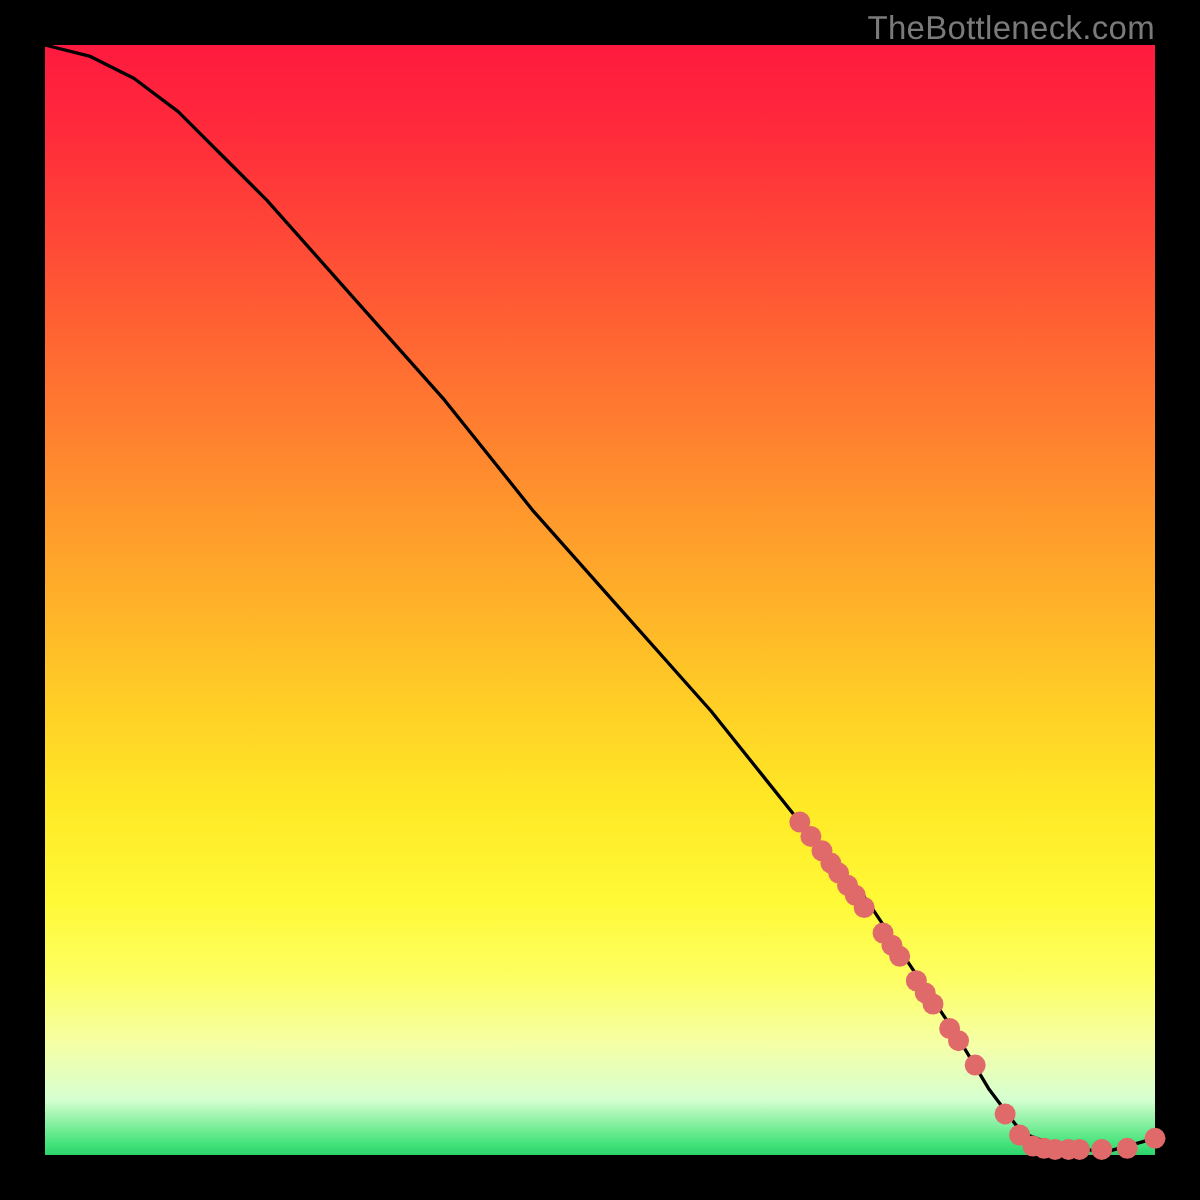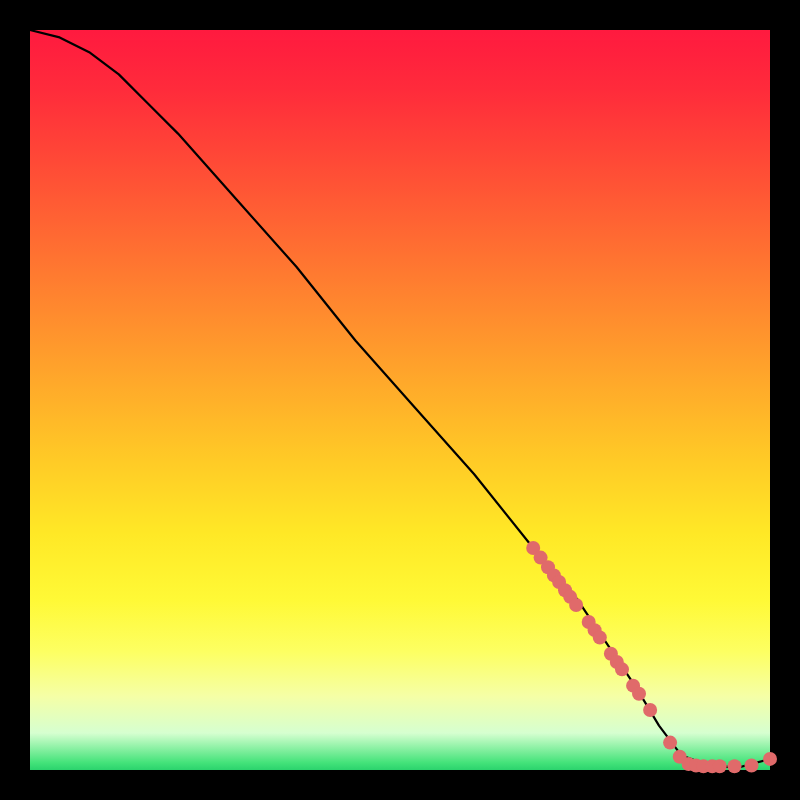--- a/index.html
+++ b/index.html
@@ -59,20 +59,21 @@
     width: 740px;
     height: 740px;
     overflow: visible;
   }
 </style>
 </head>
 <body>
 
 <div class="frame">
   <div class="plot-area"></div>
+  <div class="watermark">TheBottleneck.com</div>
   <svg class="overlay" viewBox="0 0 740 740">
     <path id="curve-path" fill="none" stroke="#000000" stroke-width="2.2" stroke-linejoin="round" d="M0.00 0.00 L29.60 7.40 L59.20 22.20 L88.80 44.40 L118.40 74.00 L148.00 103.60 L207.20 170.20 L266.40 236.80 L325.60 310.80 L384.80 377.40 L444.00 444.00 L503.20 518.00 L547.60 569.80 L577.20 614.20 L606.80 658.60 L629.00 695.60 L651.20 725.20 L680.80 736.30 L710.40 737.04 L740.00 728.90"></path>
     <g id="markers-group">
         <circle cx="503.20" cy="518.00" r="7" fill="#e06a6a"></circle>
         <circle cx="510.60" cy="527.62" r="7" fill="#e06a6a"></circle>
         <circle cx="518.00" cy="537.24" r="7" fill="#e06a6a"></circle>
         <circle cx="523.92" cy="545.38" r="7" fill="#e06a6a"></circle>
         <circle cx="529.10" cy="552.04" r="7" fill="#e06a6a"></circle>
         <circle cx="535.02" cy="560.18" r="7" fill="#e06a6a"></circle>
         <circle cx="540.20" cy="566.84" r="7" fill="#e06a6a"></circle>

